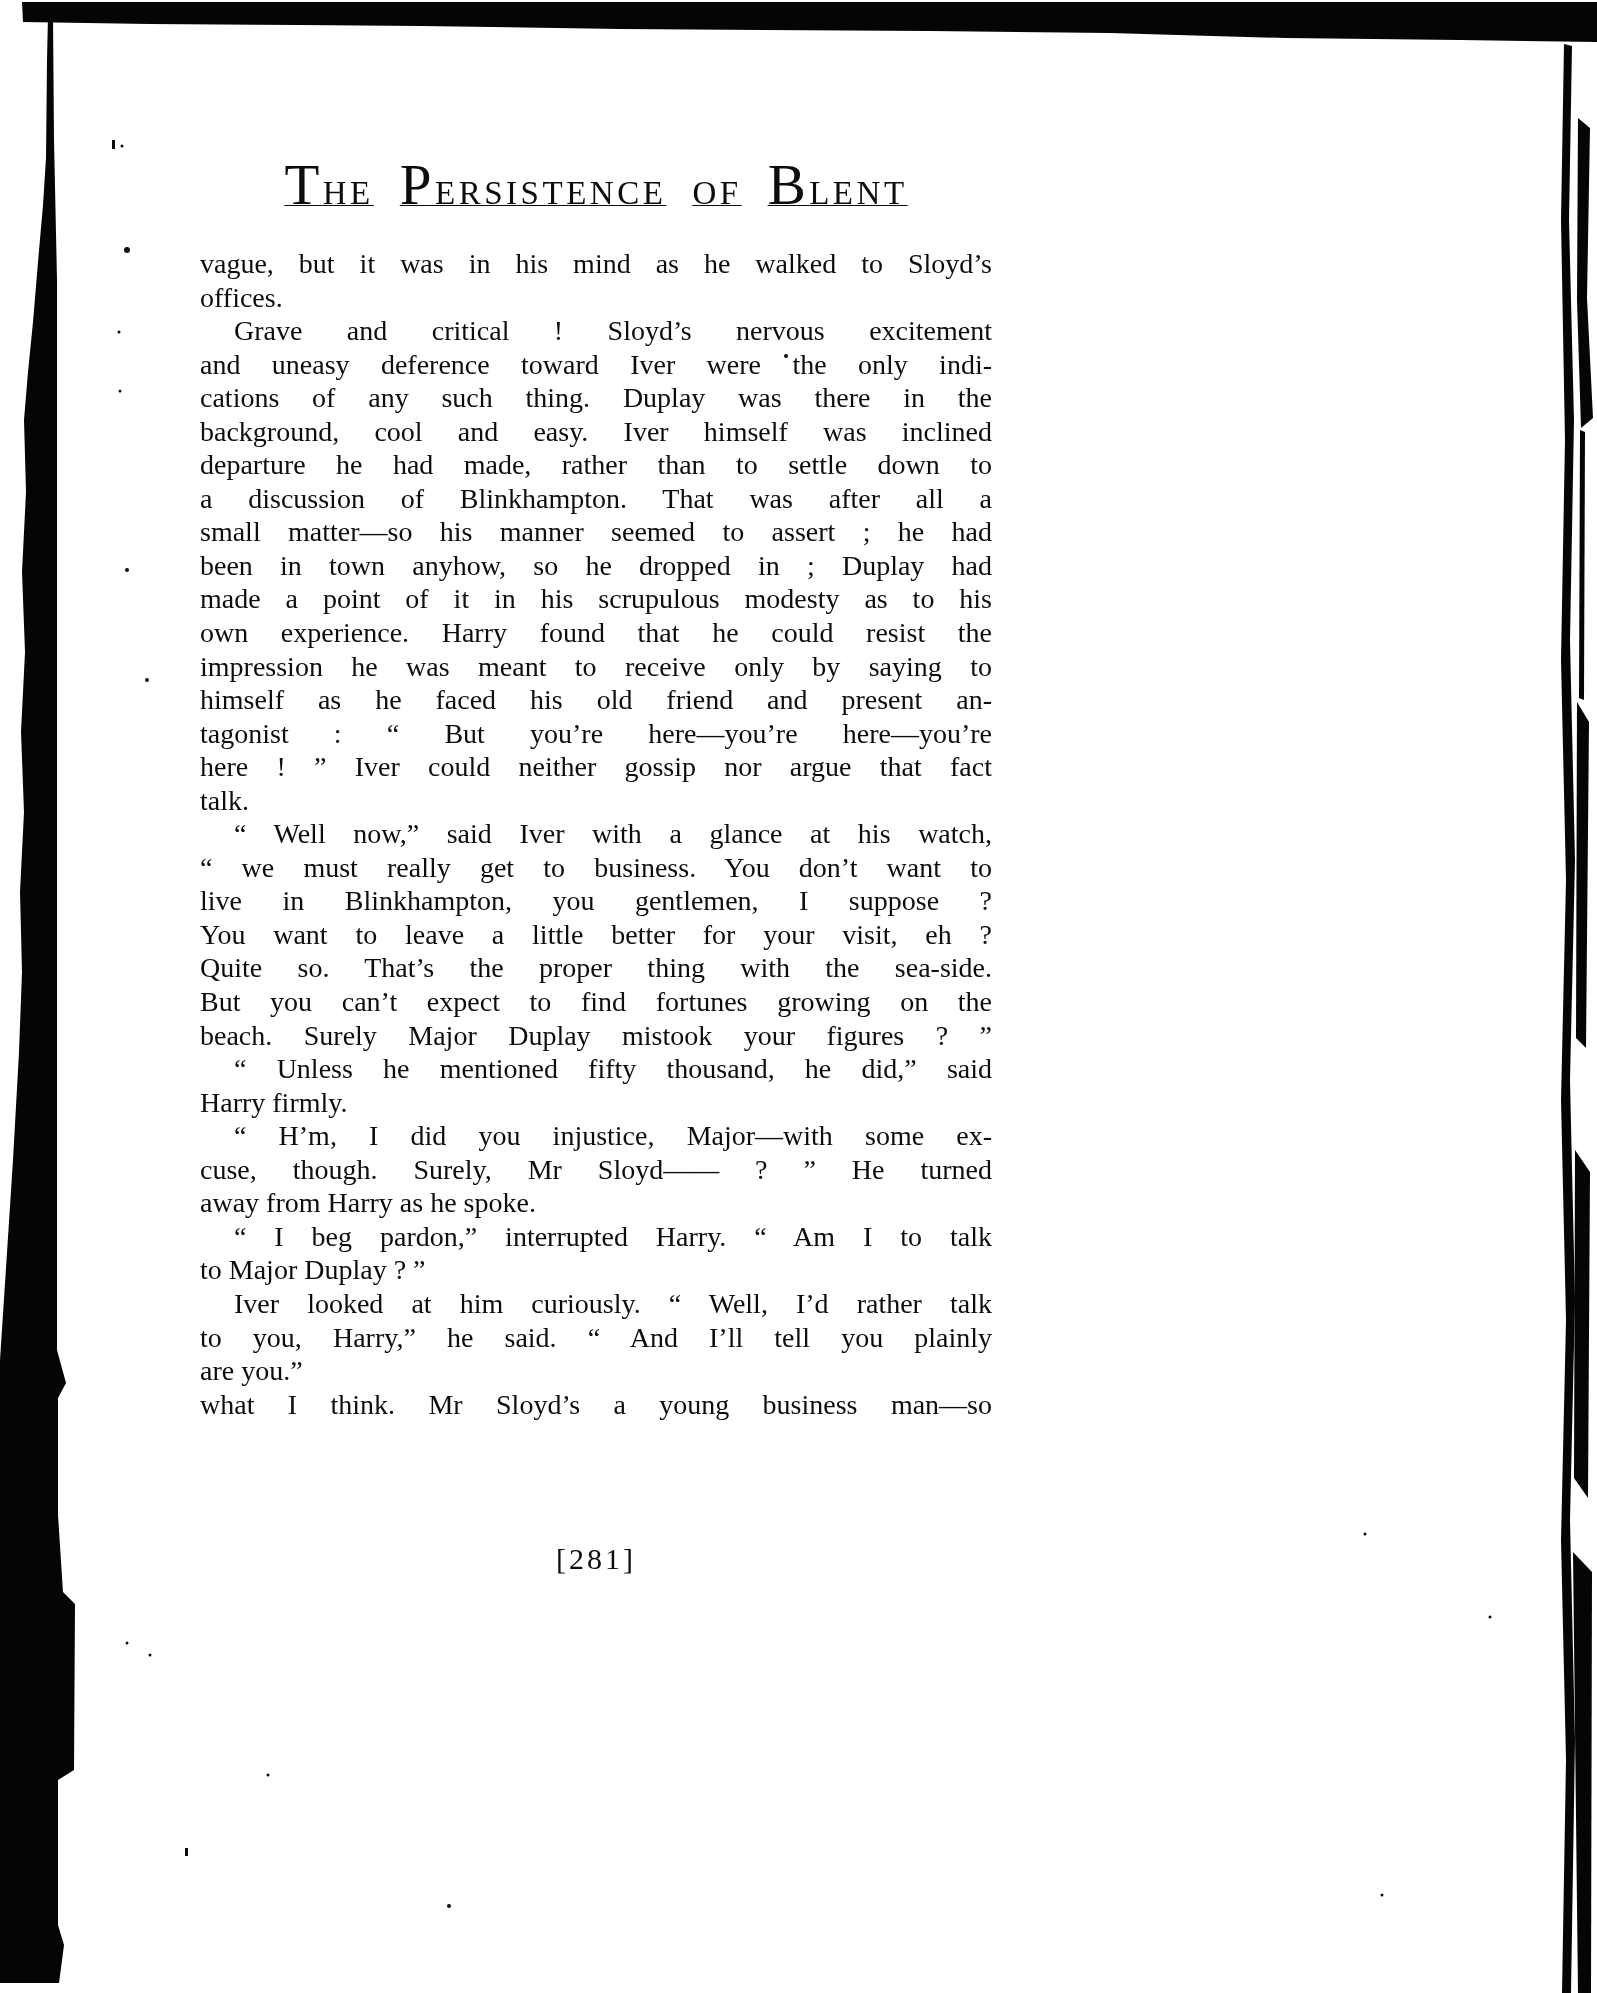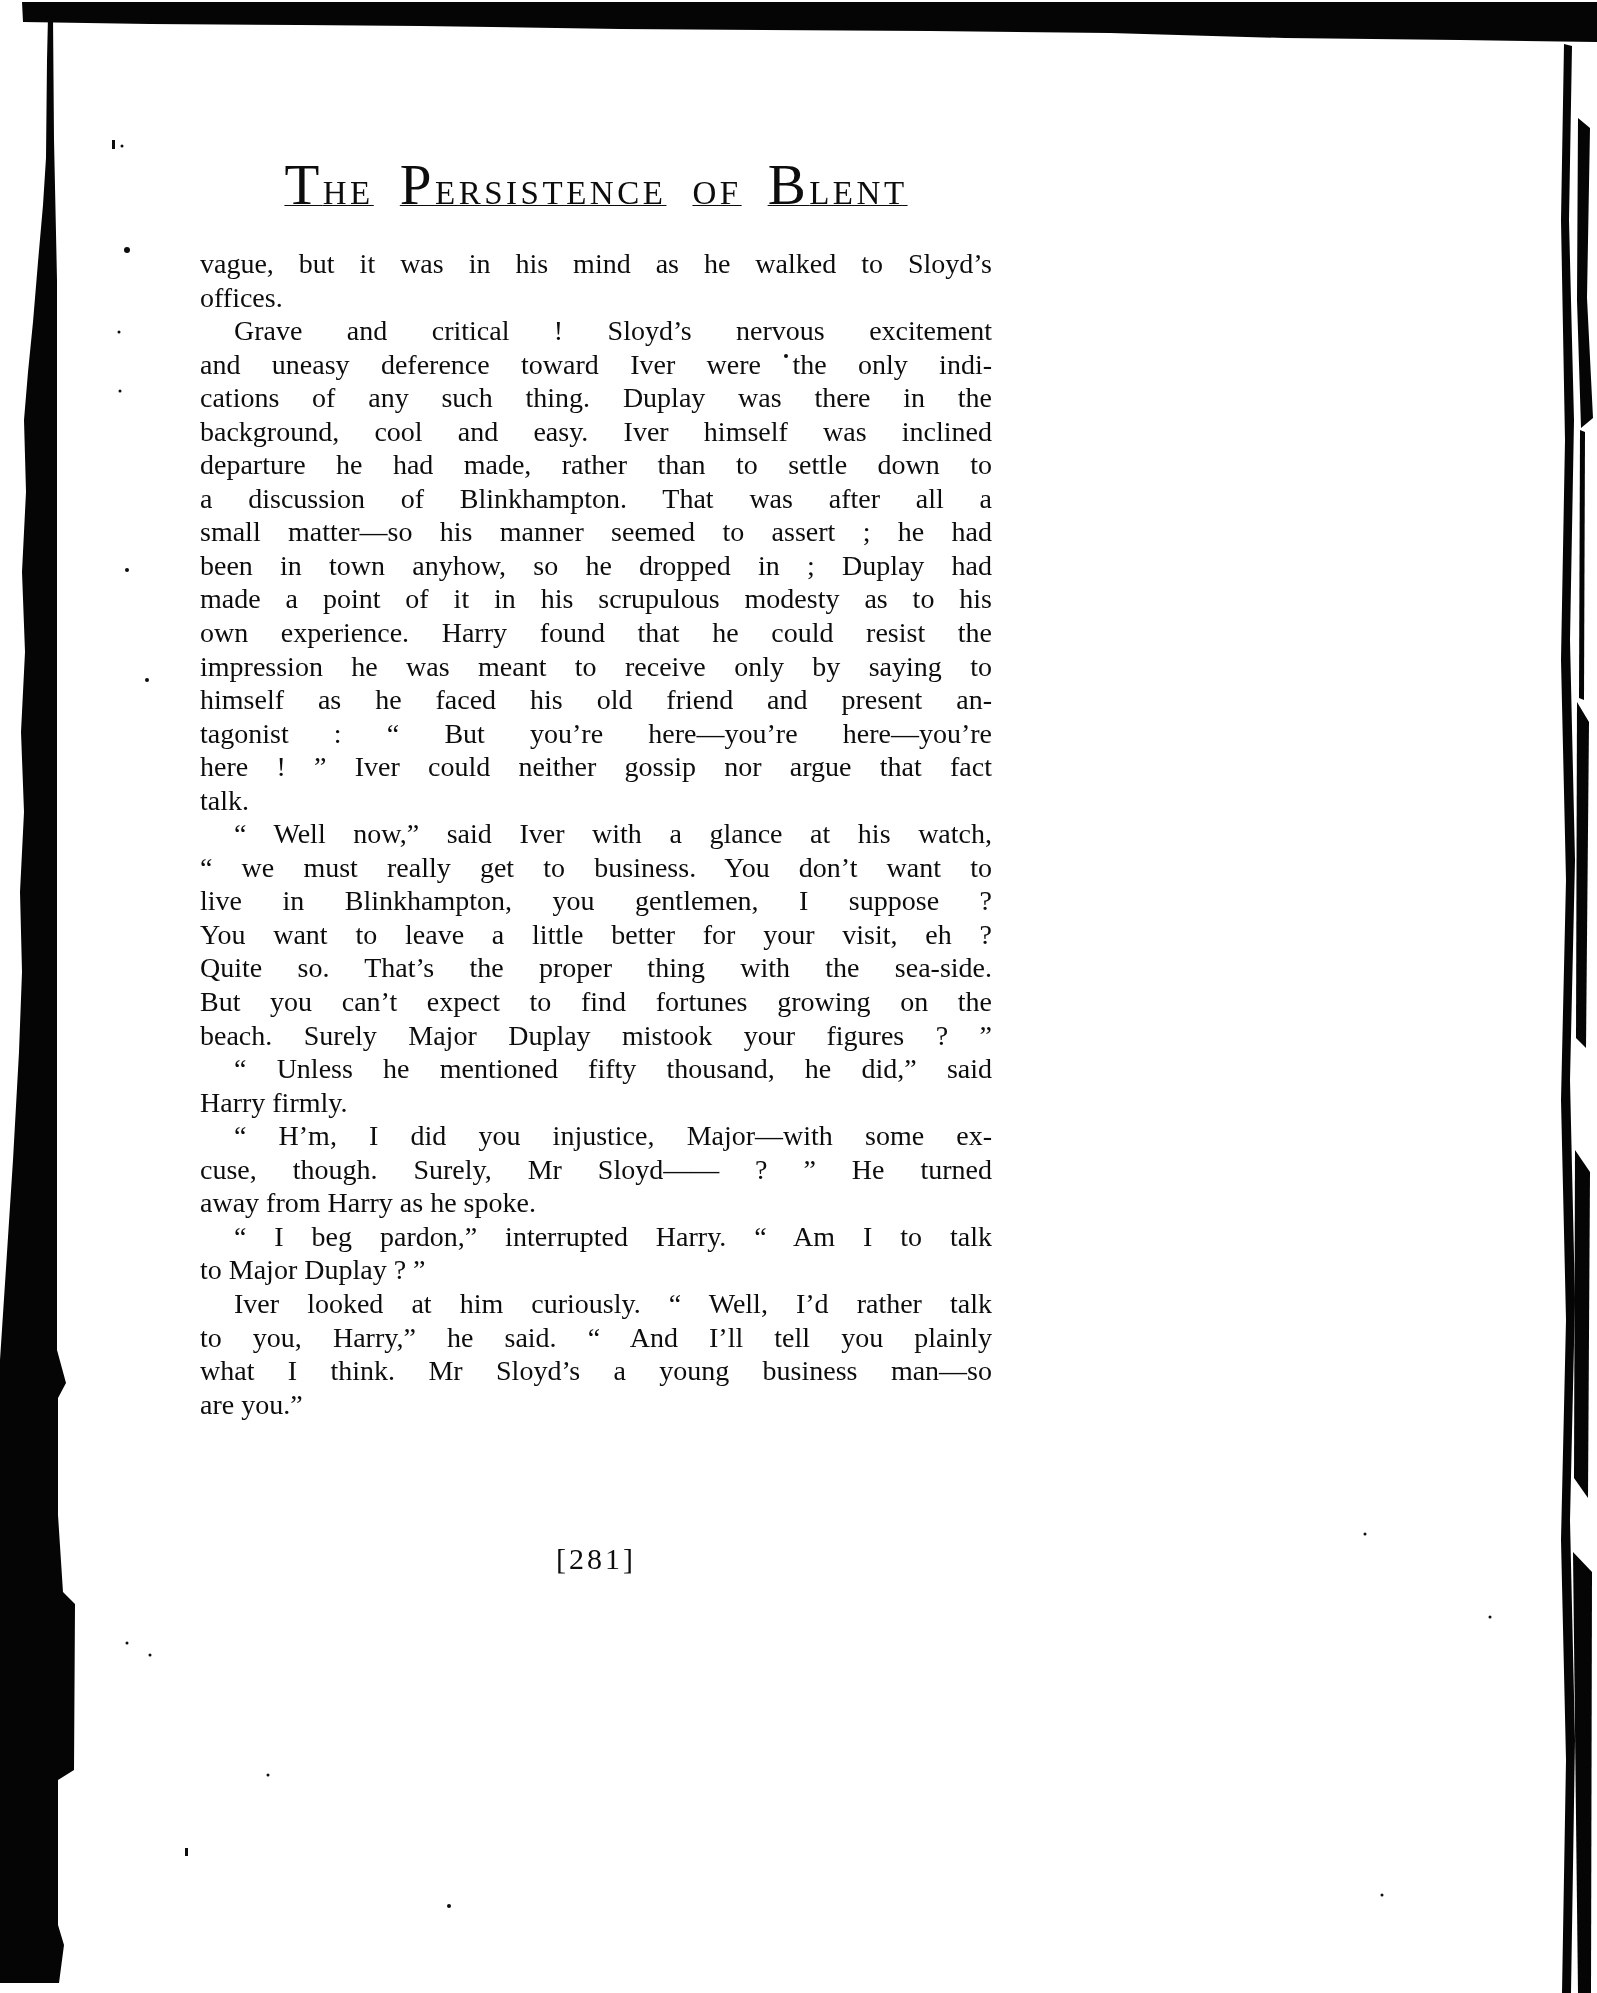--- a/index.html
+++ b/index.html
@@ -98,17 +98,17 @@
     <div class="line">beach.  Surely Major Duplay mistook your figures ? ”</div>
     <div class="line indent">“ Unless he mentioned fifty thousand, he did,” said</div>
     <div class="line last">Harry firmly.</div>
     <div class="line indent">“ H’m, I did you injustice, Major—with some ex-</div>
     <div class="line">cuse, though.  Surely, Mr Sloyd—— ? ”  He turned</div>
     <div class="line last">away from Harry as he spoke.</div>
     <div class="line indent">“ I beg pardon,” interrupted Harry.  “ Am I to talk</div>
     <div class="line last">to Major Duplay ? ”</div>
     <div class="line indent">Iver looked at him curiously.  “ Well, I’d rather talk</div>
     <div class="line">to you, Harry,” he said.  “ And I’ll tell you plainly</div>
+    <div class="line last">are you.”</div>
     <div class="line">what I think.  Mr Sloyd’s a young business man—so</div>
-    <div class="line last">are you.”</div>
   </div>
 
 <div class="page-footer">[281]</div>
 
 </body></html>

